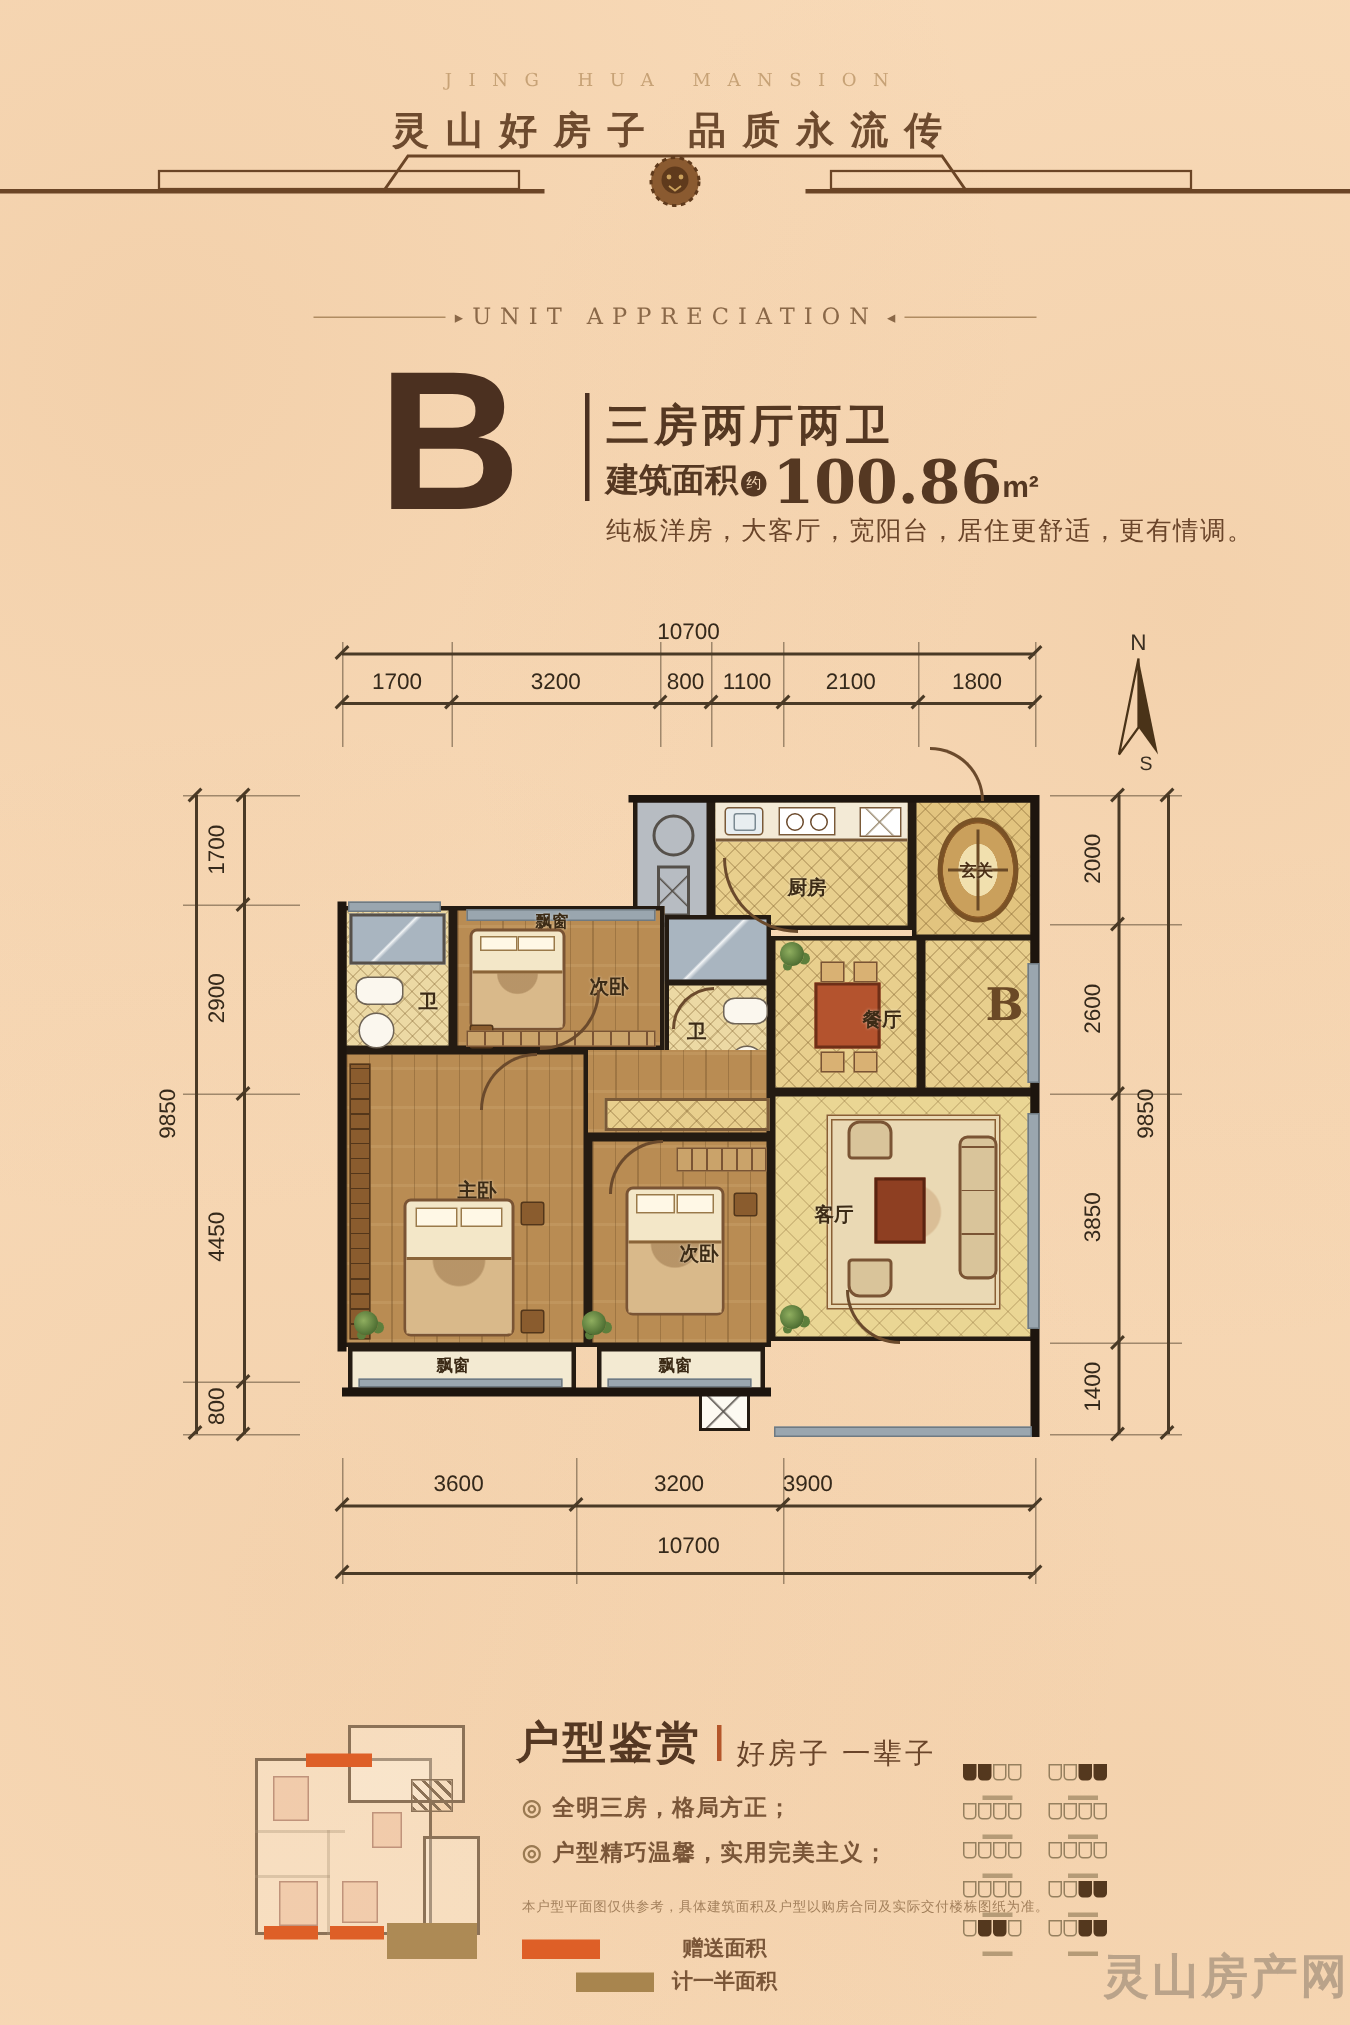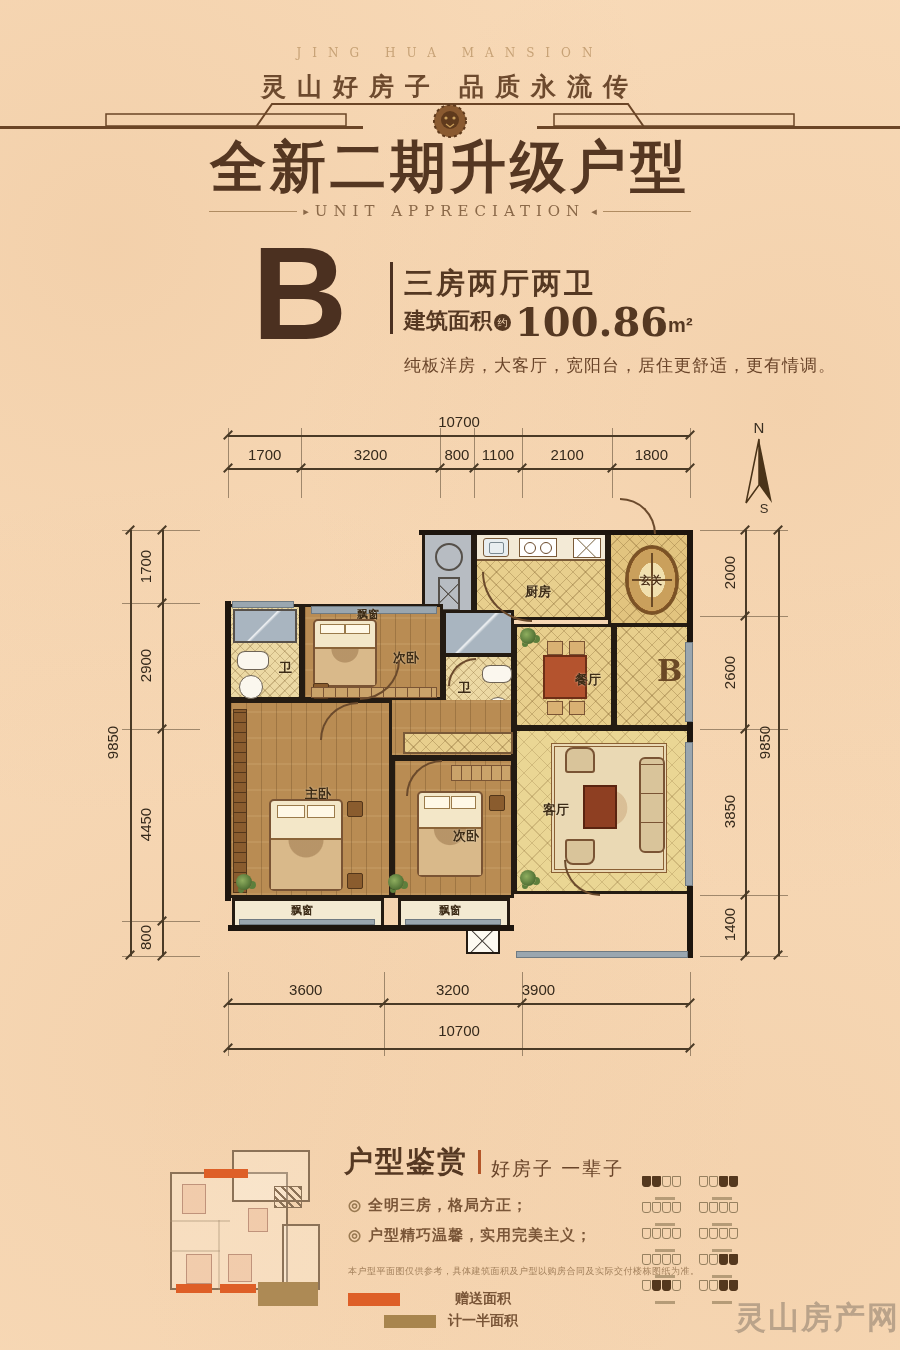--- a/index.html
+++ b/index.html
@@ -24,21 +24,21 @@
   .subtitle .tx{font-size:15px;letter-spacing:6px;font-family:"DejaVu Serif",serif;}
   
   .bigB{top:228px;left:252px;font-size:132px;line-height:1;font-weight:900;color:#4b3020;}
   .vrule{top:262px;left:390px;width:3px;height:72px;background:#4b3020;}
   .u-layout{top:264px;left:404px;font-size:29px;font-weight:900;color:#553822;letter-spacing:3px;}
   .u-area{top:298px;left:404px;color:#553822;}
   .u-area .lab{font-size:22px;font-weight:900;vertical-align:8px;}
   .u-area .yue{display:inline-block;width:17px;height:17px;line-height:17px;border-radius:50%;background:#553822;color:#f8dab8;font-size:10px;text-align:center;vertical-align:10px;margin:0 4px 0 2px;}
   .u-area .val{font-size:40px;font-weight:900;font-family:"DejaVu Serif",serif;}
   .u-area .unit{font-size:20px;font-weight:bold;vertical-align:4px;}
-  .u-desc{top:342px;left:404px;font-size:17px;color:#6a452a;letter-spacing:1px;margin-top:12px;}
+  .u-desc{top:342px;left:404px;font-size:17px;color:#6a452a;letter-spacing:1px;}
   
   .dimline{background:#4a3a26;}
   .dim-label{position:absolute;font-size:15px;color:#35291b;white-space:nowrap;}
   
   #plan{top:530px;left:228px;width:462px;height:432px;}
   .room{position:absolute;border:3px solid #241b12;box-sizing:border-box;}
   .tile{background-color:#e8cf8d;background-image:
     repeating-linear-gradient(45deg, rgba(122,90,40,.30) 0 1px, transparent 1px 9px),
     repeating-linear-gradient(-45deg, rgba(122,90,40,.30) 0 1px, transparent 1px 9px);}
   .bathtile{background-color:#ecd9a4;background-image:
@@ -104,21 +104,20 @@
     <g>
       <circle cx="450" cy="23" r="16" fill="#8a5a30"></circle>
       <circle cx="450" cy="23" r="16" fill="none" stroke="#5f3a1c" stroke-width="2" stroke-dasharray="3 3"></circle>
       <circle cx="450" cy="22" r="9" fill="#5f3a1c"></circle>
       <circle cx="446" cy="20" r="1.6" fill="#caa05c"></circle>
       <circle cx="454" cy="20" r="1.6" fill="#caa05c"></circle>
       <path d="M446 26 L450 29 L454 26" fill="none" stroke="#caa05c" stroke-width="1.2"></path>
     </g>
   </svg>
 
-  <div class="abs ctr title">全新二期升级户型</div>
 
   <div class="abs subtitle">
     <span class="ln"></span>
     <span class="ar">▸</span>
     <span class="tx">UNIT APPRECIATION</span>
     <span class="ar">◂</span>
     <span class="ln"></span>
   </div>
 
   <div class="abs bigB">B</div>

